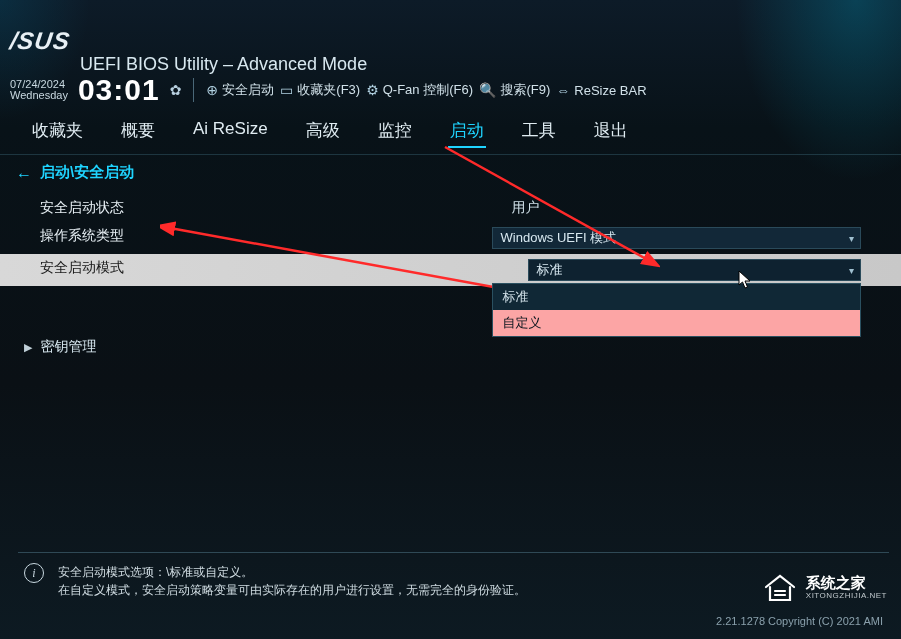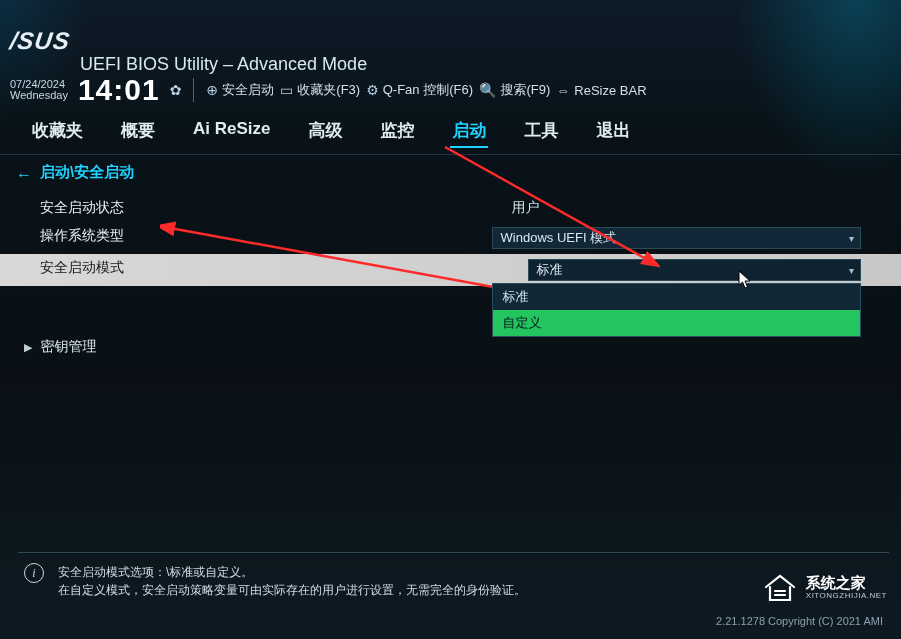--- a/index.html
+++ b/index.html
@@ -50,21 +50,21 @@
   font-size: 13px; color: #d0e0e8; cursor: pointer;
 }
 .tool-icon { font-size: 14px; color: #b0d0e0; }
 
 
 .tabs {
   display: flex; gap: 34px; padding: 8px 30px 6px 30px;
   border-bottom: 1px solid rgba(80,140,160,0.3);
 }
 .tab {
-  font-size: 17px; font-weight: 700; color: #e0ecf2;
+  font-size: 17px; font-weight: 400; color: #e0ecf2;
   cursor: pointer; padding: 4px 2px;
 }
 .tab.active {
   color: #1fd4ff; border-bottom: 2px solid #1fd4ff;
 }
 
 
 .breadcrumb {
   display: flex; align-items: center; gap: 8px;
   padding: 8px 16px; font-size: 15px; color: #1fd4ff; font-weight: 600;
@@ -108,21 +108,21 @@
 .dropdown-list {
   position: absolute; top: 24px; left: 0; right: 0;
   background: #102836; border: 1px solid #2a5060;
   z-index: 20;
 }
 .dropdown-option {
   padding: 4px 10px; font-size: 13px; color: #d0e0e8;
   cursor: pointer;
 }
 .dropdown-option.hover {
-  background: #22c55e; color: #08141c;
+  background: #fca5a5; color: #08141c;
 }
 
 .expand-row {
   display: flex; align-items: center; gap: 8px;
   padding: 10px 24px; font-size: 14px; color: #d8e8f0;
   cursor: pointer;
 }
 .expand-caret { font-size: 11px; color: #c0d0d8; }
 
 
@@ -179,21 +179,21 @@
     <div class="title-row">
       <span class="brand">/SUS</span>
       <span class="app-title">UEFI BIOS Utility – Advanced Mode</span>
     </div>
 
     <div class="status-row">
       <div class="date-box">
         <span class="date-text">07/24/2024</span>
         <span class="date-text">Wednesday</span>
       </div>
-      <span class="clock">14:01</span>
+      <span class="clock">03:01</span>
       <span class="gear">✿</span>
       <span class="vsep"></span>
 
       <span class="tool-item">
         <span class="tool-icon">⊕</span>
         <span>安全启动</span>
       </span>
 
       <span class="tool-item">
         <span class="tool-icon">▭</span>

